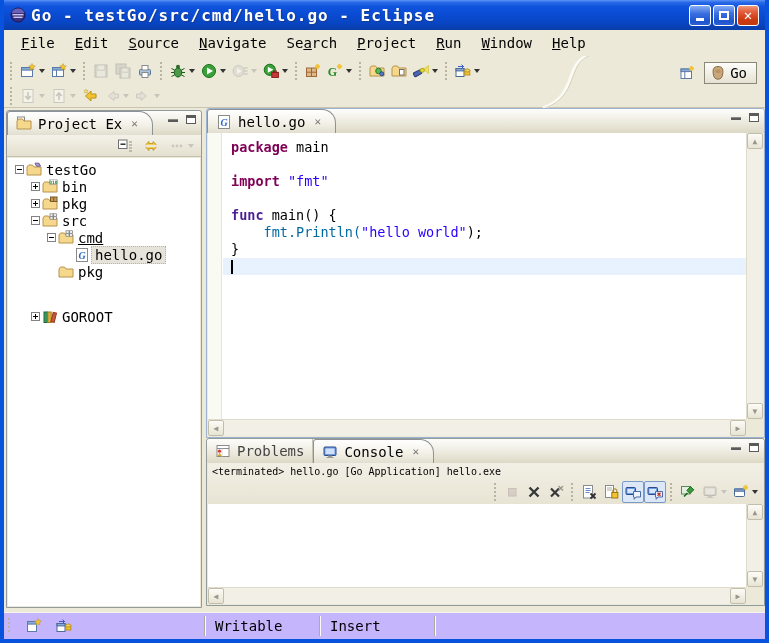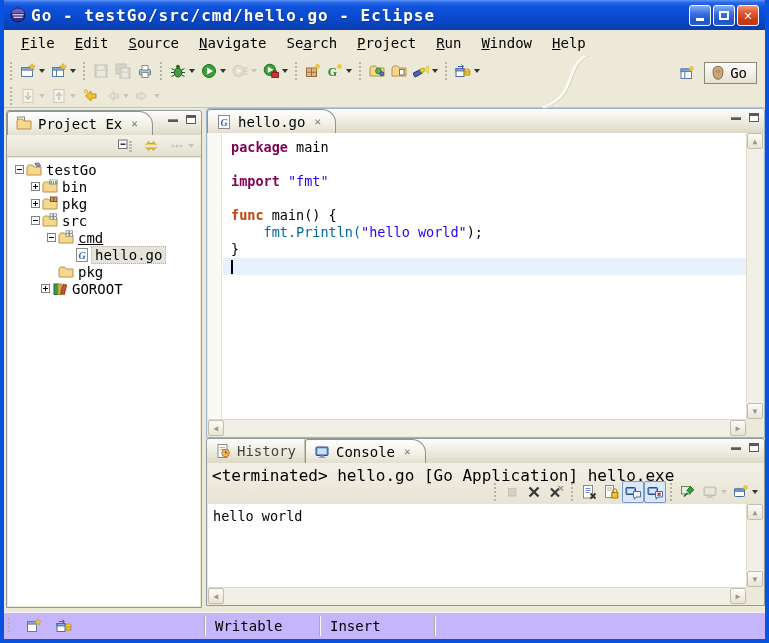--- a/index.html
+++ b/index.html
@@ -88,21 +88,21 @@
   .sb-btn { width:16px; height:16px; background:linear-gradient(180deg,#fcfbf6,#e8e4d4); border:1px solid #c2beac;
     border-radius:2px; color:#9a968a; font-size:8px; display:flex; align-items:center; justify-content:center; }
   .vsb .sb-btn { position:absolute; left:0; }
   .vsb .up { top:0; } .vsb .down { bottom:0; }
   .sb-corner { position:absolute; right:0; bottom:0; width:17px; height:17px; background:#ece9d8; }
 
   
   .console { left:202px; top:330px; width:559px; height:168px; }
   .console-head { position:absolute; top:24px; left:1px; right:1px; height:41px;
     background:linear-gradient(180deg,#f2f0e6,#e8e4d4); }
-  .console-status { padding:3px 6px 0 4px; font-size:16px; white-space:nowrap; }
+  .console-status { padding:3px 6px 0 4px; font-size:10px; white-space:nowrap; }
   .console-tb { position:absolute; right:2px; bottom:1px; display:flex; align-items:center; }
   .console-tb .tb-btn { height:22px; }
   .tb-btn.pressed { border:1px solid #7a9ac8; background:#dce8f8; border-radius:2px; }
   .console-out { position:absolute; top:65px; bottom:1px; left:1px; right:1px; background:#fff; }
   .out-text { padding:4px 0 0 5px; font-size:13.5px; white-space:pre; }
 
   
   .statusbar { height:27px; background:#c4b5fd; border-top:1px solid #f6f4ec; display:flex; align-items:stretch;
     box-shadow:0 -1px 0 #b8b4a2; }
   .sb-cell { display:flex; align-items:center; padding:0 10px; font-size:14px; }
@@ -558,21 +558,21 @@
           </div>
           <div class="tree-row" style="padding-left: 38px;">
             <span class="exp"></span>
             <span class="ticon">
               <svg width="16" height="16" viewBox="0 0 16 16">
                 <path d="M1 5 L1 13 L15 13 L15 5 L8 5 L6.5 3 L2.5 3 Z" fill="#f6d88c" stroke="#b8924a"></path>
               </svg>
             </span>
             <span class="lbl">pkg</span>
           </div>
-          <div class="tree-row" style="padding-left: 32px;">
+          <div class="tree-row" style="padding-left: 22px; margin-top: 28px;">
             <span class="exp">
               <svg width="9" height="9">
                 <rect x="0.5" y="0.5" width="8" height="8" fill="#fff" stroke="#848284"></rect>
                 <line x1="2" y1="4.5" x2="7" y2="4.5" stroke="#000"></line>
                 <line x1="4.5" y1="2" x2="4.5" y2="7" stroke="#000"></line>
               </svg>
             </span>
             <span class="ticon">
               <svg width="16" height="16" viewBox="0 0 16 16">
                 <rect x="2" y="3" width="3.4" height="10.5" fill="#3a9a5a" stroke="#1a6a3a"></rect>
@@ -602,52 +602,50 @@
           <span class="mm-max"></span>
         </span>
       </div>
       <div class="edit-area">
         <div class="ruler"></div>
         <div class="code" id="code-lines">
             <div class="code-line"><span class="tok-keyword" style="color: rgb(127, 0, 85);">package</span><span style="color: rgb(0, 0, 0);"> main</span></div>
             <div class="code-line"></div>
             <div class="code-line"><span class="tok-keyword" style="color: rgb(127, 0, 85);">import</span><span style="color: rgb(0, 0, 0);"> </span><span style="color: rgb(42, 0, 255);">"fmt"</span></div>
             <div class="code-line"></div>
-            <div class="code-line"><span class="tok-keyword" style="color: #c2410c;">func</span><span style="color: rgb(0, 0, 0);"> main() {</span></div>
+            <div class="code-line"><span class="tok-keyword" style="color: #4c1d95;">func</span><span style="color: rgb(0, 0, 0);"> main() {</span></div>
             <div class="code-line"><span style="color: #0369a1;">    fmt.Println(</span><span style="color: rgb(42, 0, 255);">"hello world"</span><span style="color: rgb(0, 0, 0);">);</span></div>
             <div class="code-line"><span style="color: rgb(0, 0, 0);">}</span></div>
             <div class="code-line current"><span class="caret"></span></div>
           </div>
         <div class="vsb">
           <span class="sb-btn up">▲</span>
           <span class="sb-btn down">▼</span>
         </div>
         <div class="hsb">
           <span class="sb-btn">◀</span>
           <span class="sb-btn">▶</span>
         </div>
         <div class="sb-corner"></div>
       </div>
     </div>
 
     <div class="panel console">
       <div class="tabs-row" id="console-tabs">
-          <span class="tab">
+        <span class="tab">
             <span>
               <svg width="16" height="16" viewBox="0 0 16 16">
-                <rect x="3" y="1.5" width="9" height="13" fill="#fff" stroke="#8a8a8a"></rect>
-                <g stroke="#b0aca0">
-                  <line x1="5" y1="4.5" x2="10" y2="4.5"></line>
-                  <line x1="5" y1="6.5" x2="10" y2="6.5"></line>
-                </g>
-                <circle cx="10.5" cy="10" r="3.8" fill="#f4b860" stroke="#b87820"></circle>
-                <path d="M10.5 7.8 v2.2 h1.8" stroke="#6a4a10" fill="none"></path>
-              </svg>
-            </span>
-            <span>History</span>
+                <rect x="2" y="2.5" width="12" height="11" fill="#fff" stroke="#8a8a8a"></rect>
+                <line x1="2" y1="5.5" x2="14" y2="5.5" stroke="#8a8a8a"></line>
+                <line x1="7" y1="5.5" x2="7" y2="13.5" stroke="#d8d4c8"></line>
+                <circle cx="4.5" cy="8.2" r="1.6" fill="#d83a3a"></circle>
+                <path d="M3 13 L4.6 10.2 L6.2 13 Z" fill="#e8c030" stroke="#a8860a" stroke-width=".5"></path>
+              </svg>
+            </span>
+            <span>Problems</span>
           </span>
           <span class="tab active">
             <span>
               <svg width="16" height="16" viewBox="0 0 16 16">
                 <rect x="2" y="3" width="12" height="8.5" rx="1" fill="#6a9ae0" stroke="#2a4a8a"></rect>
                 <rect x="3.5" y="4.5" width="9" height="5.5" fill="#cfe0f8"></rect>
                 <rect x="6" y="11.5" width="4" height="1.5" fill="#9a9a9a"></rect>
                 <rect x="4.5" y="13" width="7" height="1" fill="#9a9a9a"></rect>
               </svg>
             </span>
@@ -761,21 +759,20 @@
                     <line x1="12.5" y1="1" x2="12.5" y2="6"></line>
                     <line x1="10" y1="3.5" x2="15" y2="3.5"></line>
                   </g>
                 </svg>
               </span>
               <span class="dd"></span>
             </span>
           </div>
       </div>
       <div class="console-out">
-        <div class="out-text">hello world</div>
         <div class="vsb">
           <span class="sb-btn up">▲</span>
           <span class="sb-btn down">▼</span>
         </div>
         <div class="hsb">
           <span class="sb-btn">◀</span>
           <span class="sb-btn">▶</span>
         </div>
         <div class="sb-corner"></div>
       </div>

